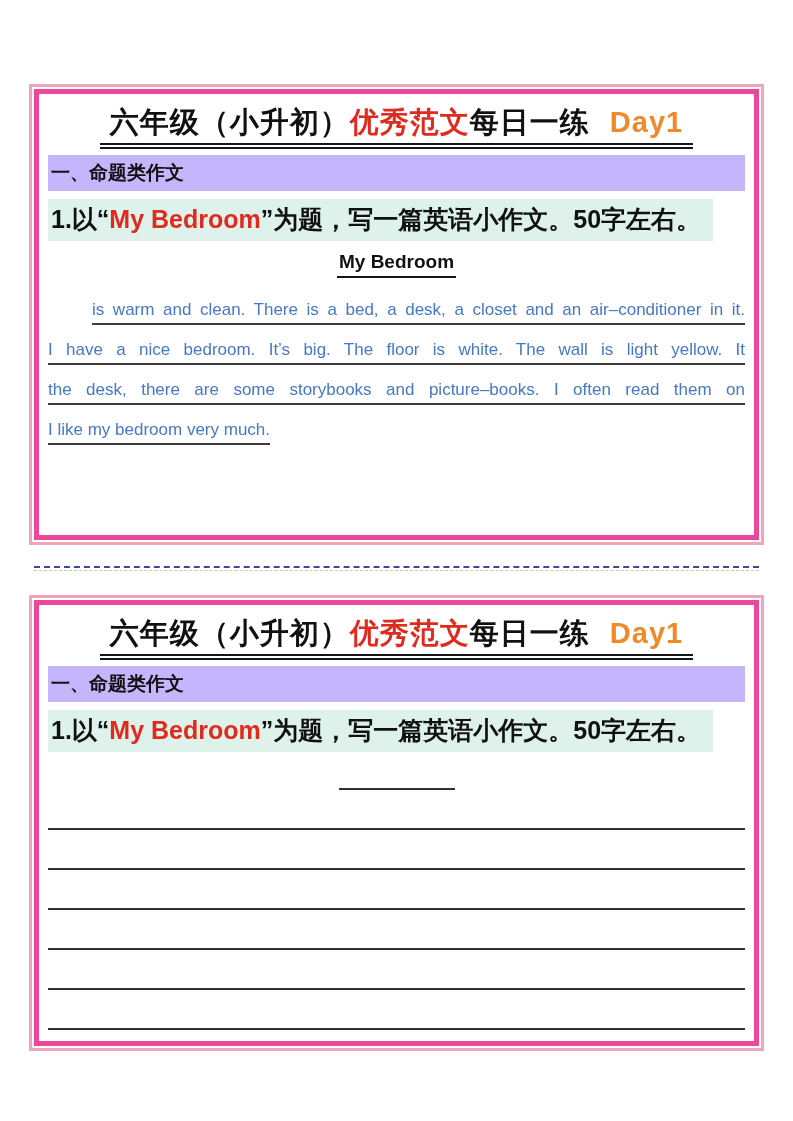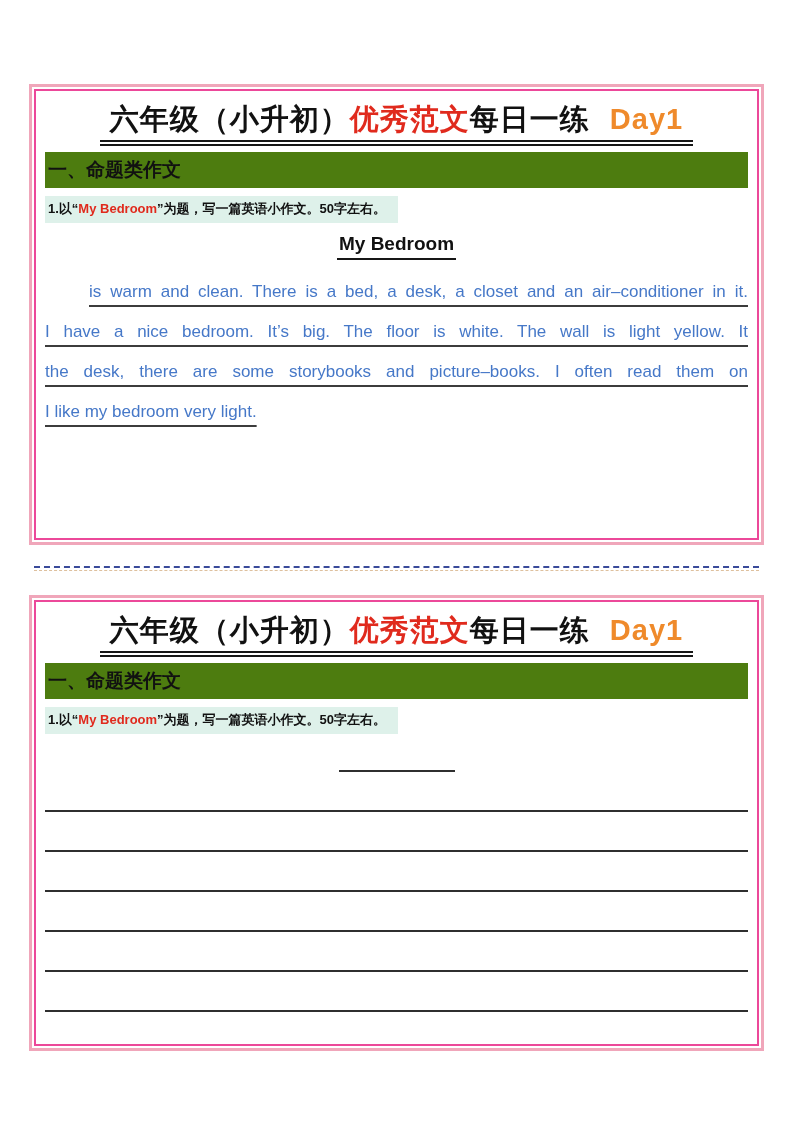--- a/index.html
+++ b/index.html
@@ -19,21 +19,21 @@
   .card {
     box-sizing: border-box;
     margin-left: 29px;
     width: 735px;
     border: 3px solid #f0a6ba;
     padding: 2px;
     background: #ffffff;
   }
   .card-inner {
     box-sizing: border-box;
-    border: 2px solid #ec4899;
+    border: 5px solid #ec4899;
     height: 100%;
     padding: 6px 9px 8px 9px;
     overflow: hidden;
   }
   .card-answer { margin-top: 84px; height: 461px; }
   .card-practice { height: 456px; }
 
   
   .title-row { text-align: center; margin-top: 4px; line-height: 36px; }
   .title-underline {
@@ -45,34 +45,34 @@
     letter-spacing: 1px;
     white-space: nowrap;
     color: #111111;
   }
   .t-red    { color: #e02a1d; }
   .t-orange { color: #ef8a2b; margin-left: 20px; }
 
   
   .section-header {
     margin-top: 6px;
-    background: #4d7c0f;
+    background: #c4b5fd;
     color: #111111;
     font-size: 19px;
     font-weight: 700;
     padding: 5px 8px 5px 3px;
   }
 
   
   .question-row { margin-top: 8px; }
   .question {
     display: inline-block;
     background: #def1ea;
     color: #111111;
-    font-size: 13px;
+    font-size: 25px;
     font-weight: 700;
     padding: 4px 12px 5px 3px;
   }
   .question .t-red { letter-spacing: 0; }
 
   
   .essay-title-row { text-align: center; margin-top: 10px; }
   .essay-title {
     display: inline-block;
     font-size: 19px;
@@ -149,21 +149,21 @@
       </div>
 
       <div class="essay-title-row">
         <span class="essay-title">My Bedroom</span>
       </div>
 
       <div class="essay-body">
           <div class="essay-line">is warm and clean. There is a bed, a desk, a closet and an air–conditioner in it.</div>
           <div class="essay-line">I have a nice bedroom. It’s big. The floor is white. The wall is light yellow. It</div>
           <div class="essay-line">the desk, there are some storybooks and picture–books. I often read them on</div>
-          <div class="essay-line">I like my bedroom very light.</div>
+          <div class="essay-line">I like my bedroom very much.</div>
         </div>
 
     </div>
   </div>
 
   <div class="divider"></div>
 
   <div class="card card-practice">
     <div class="card-inner">
 

